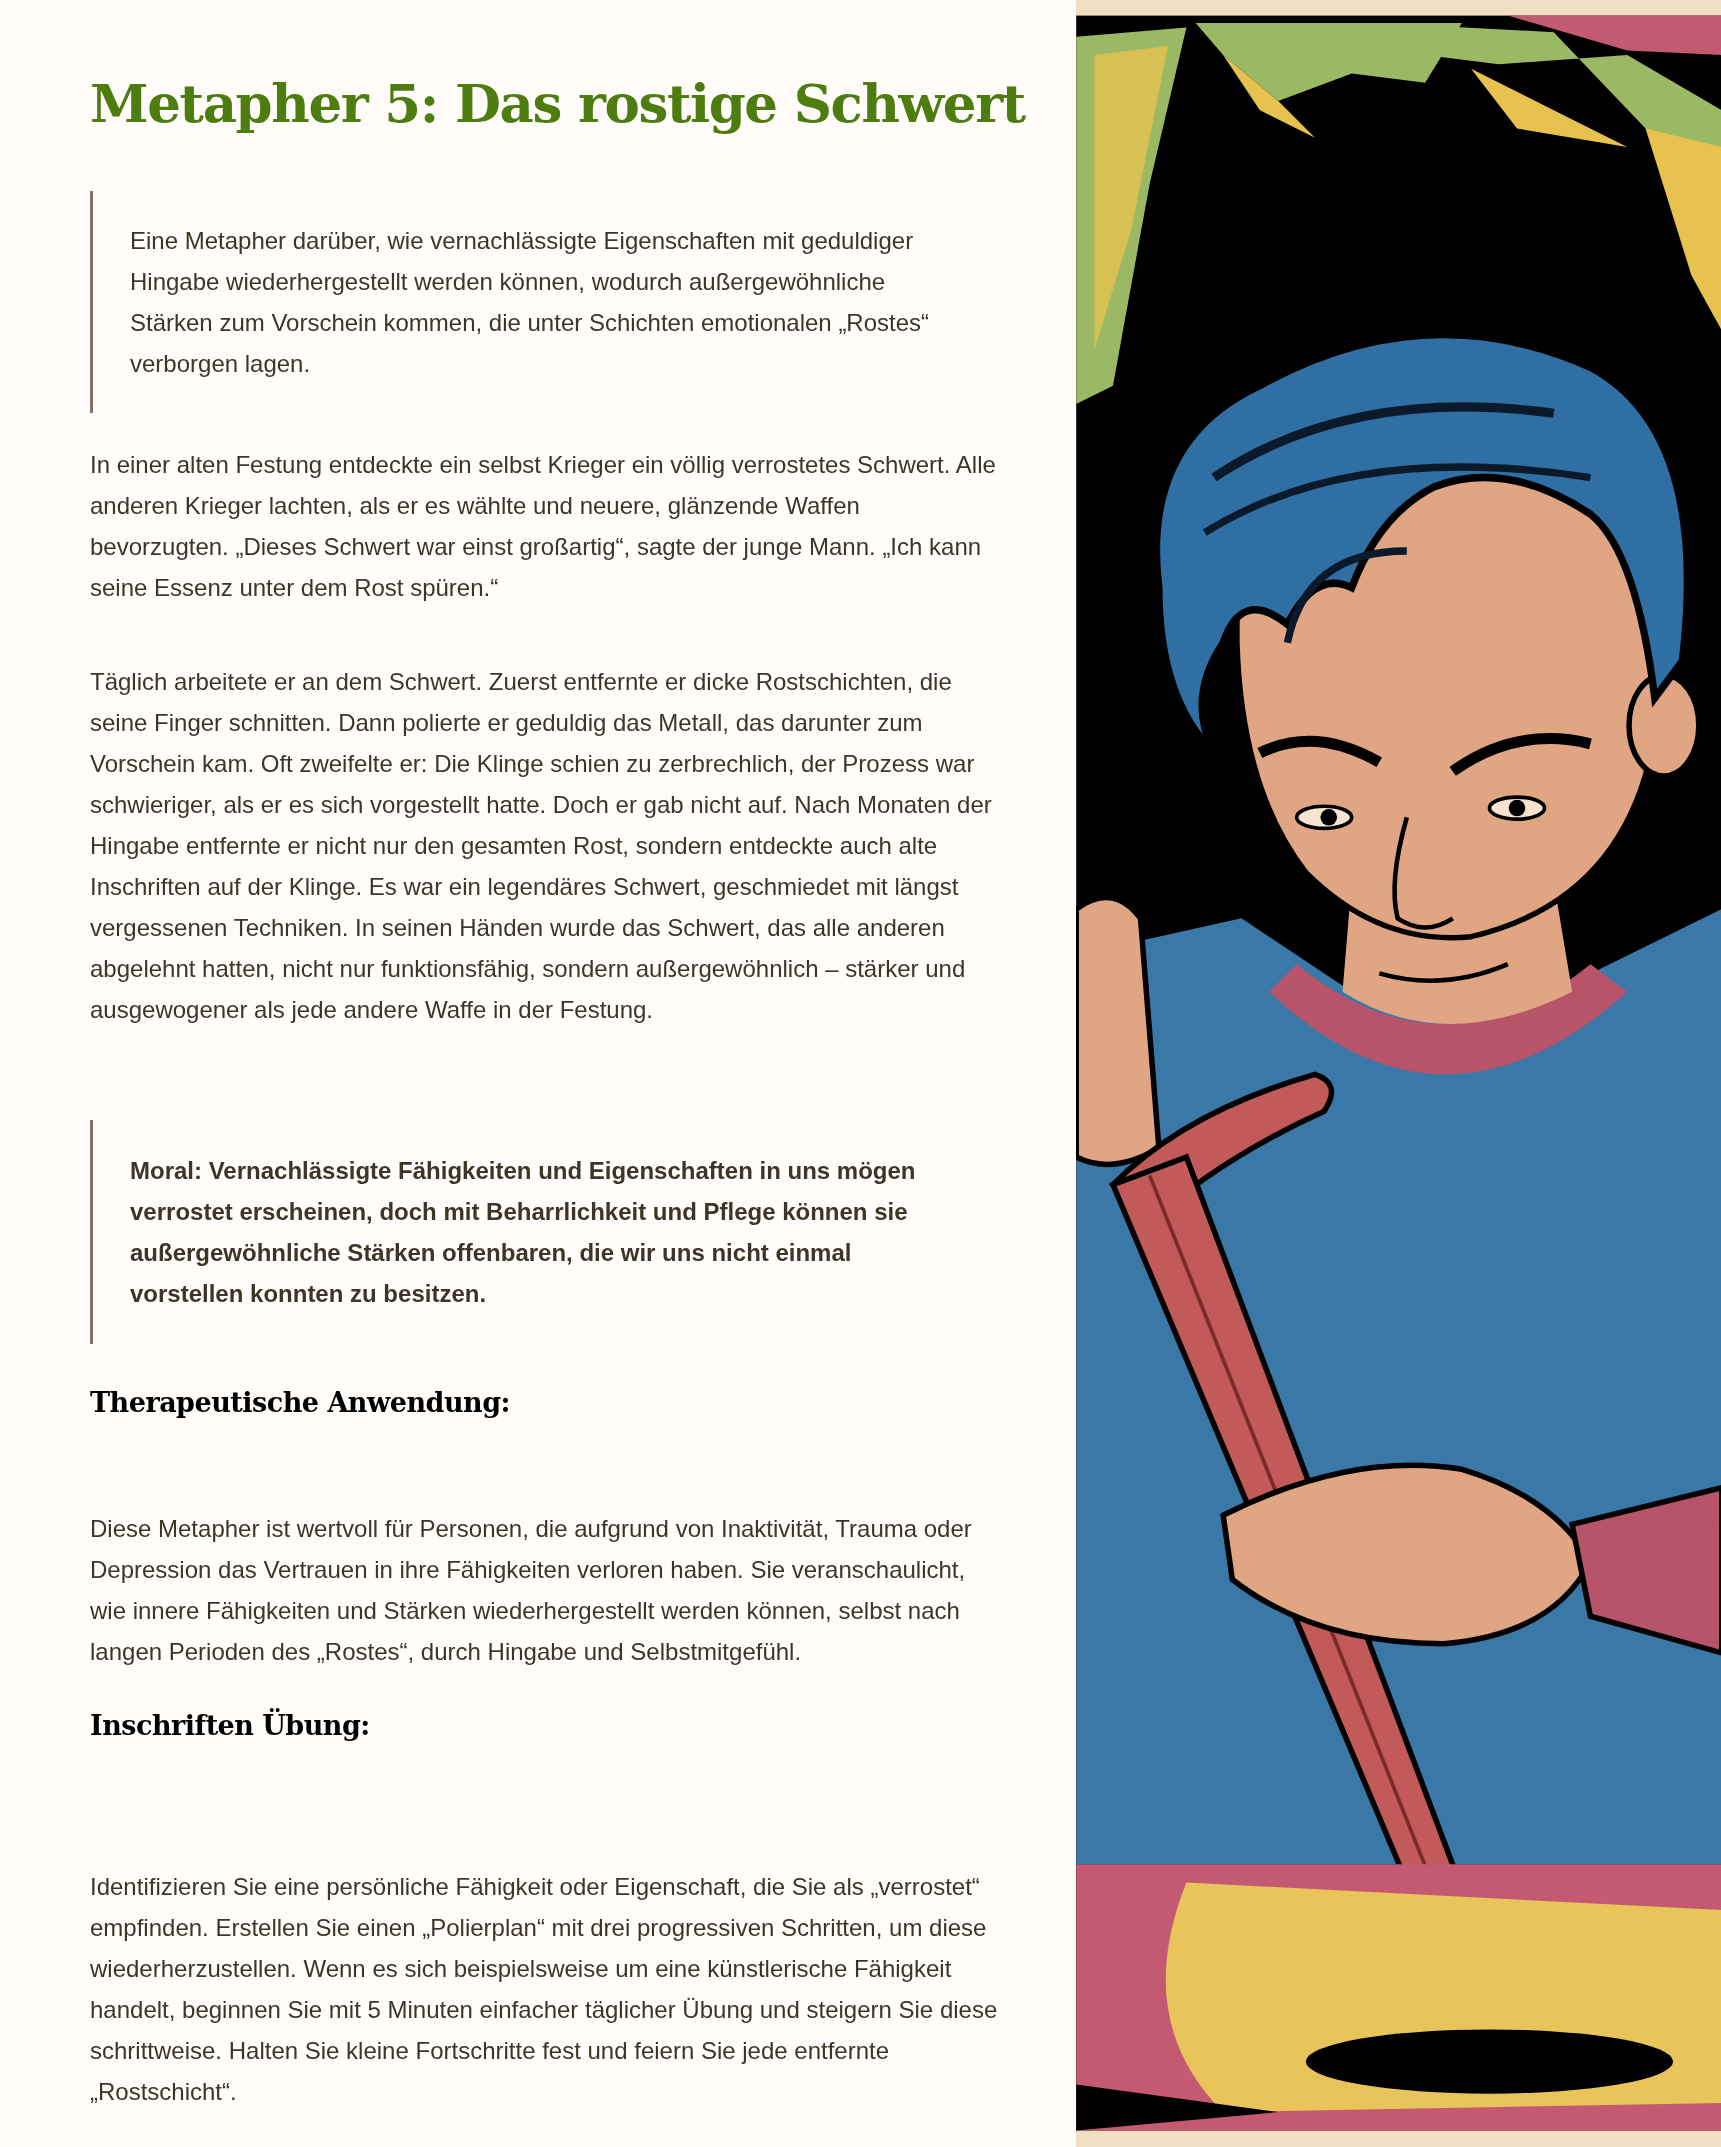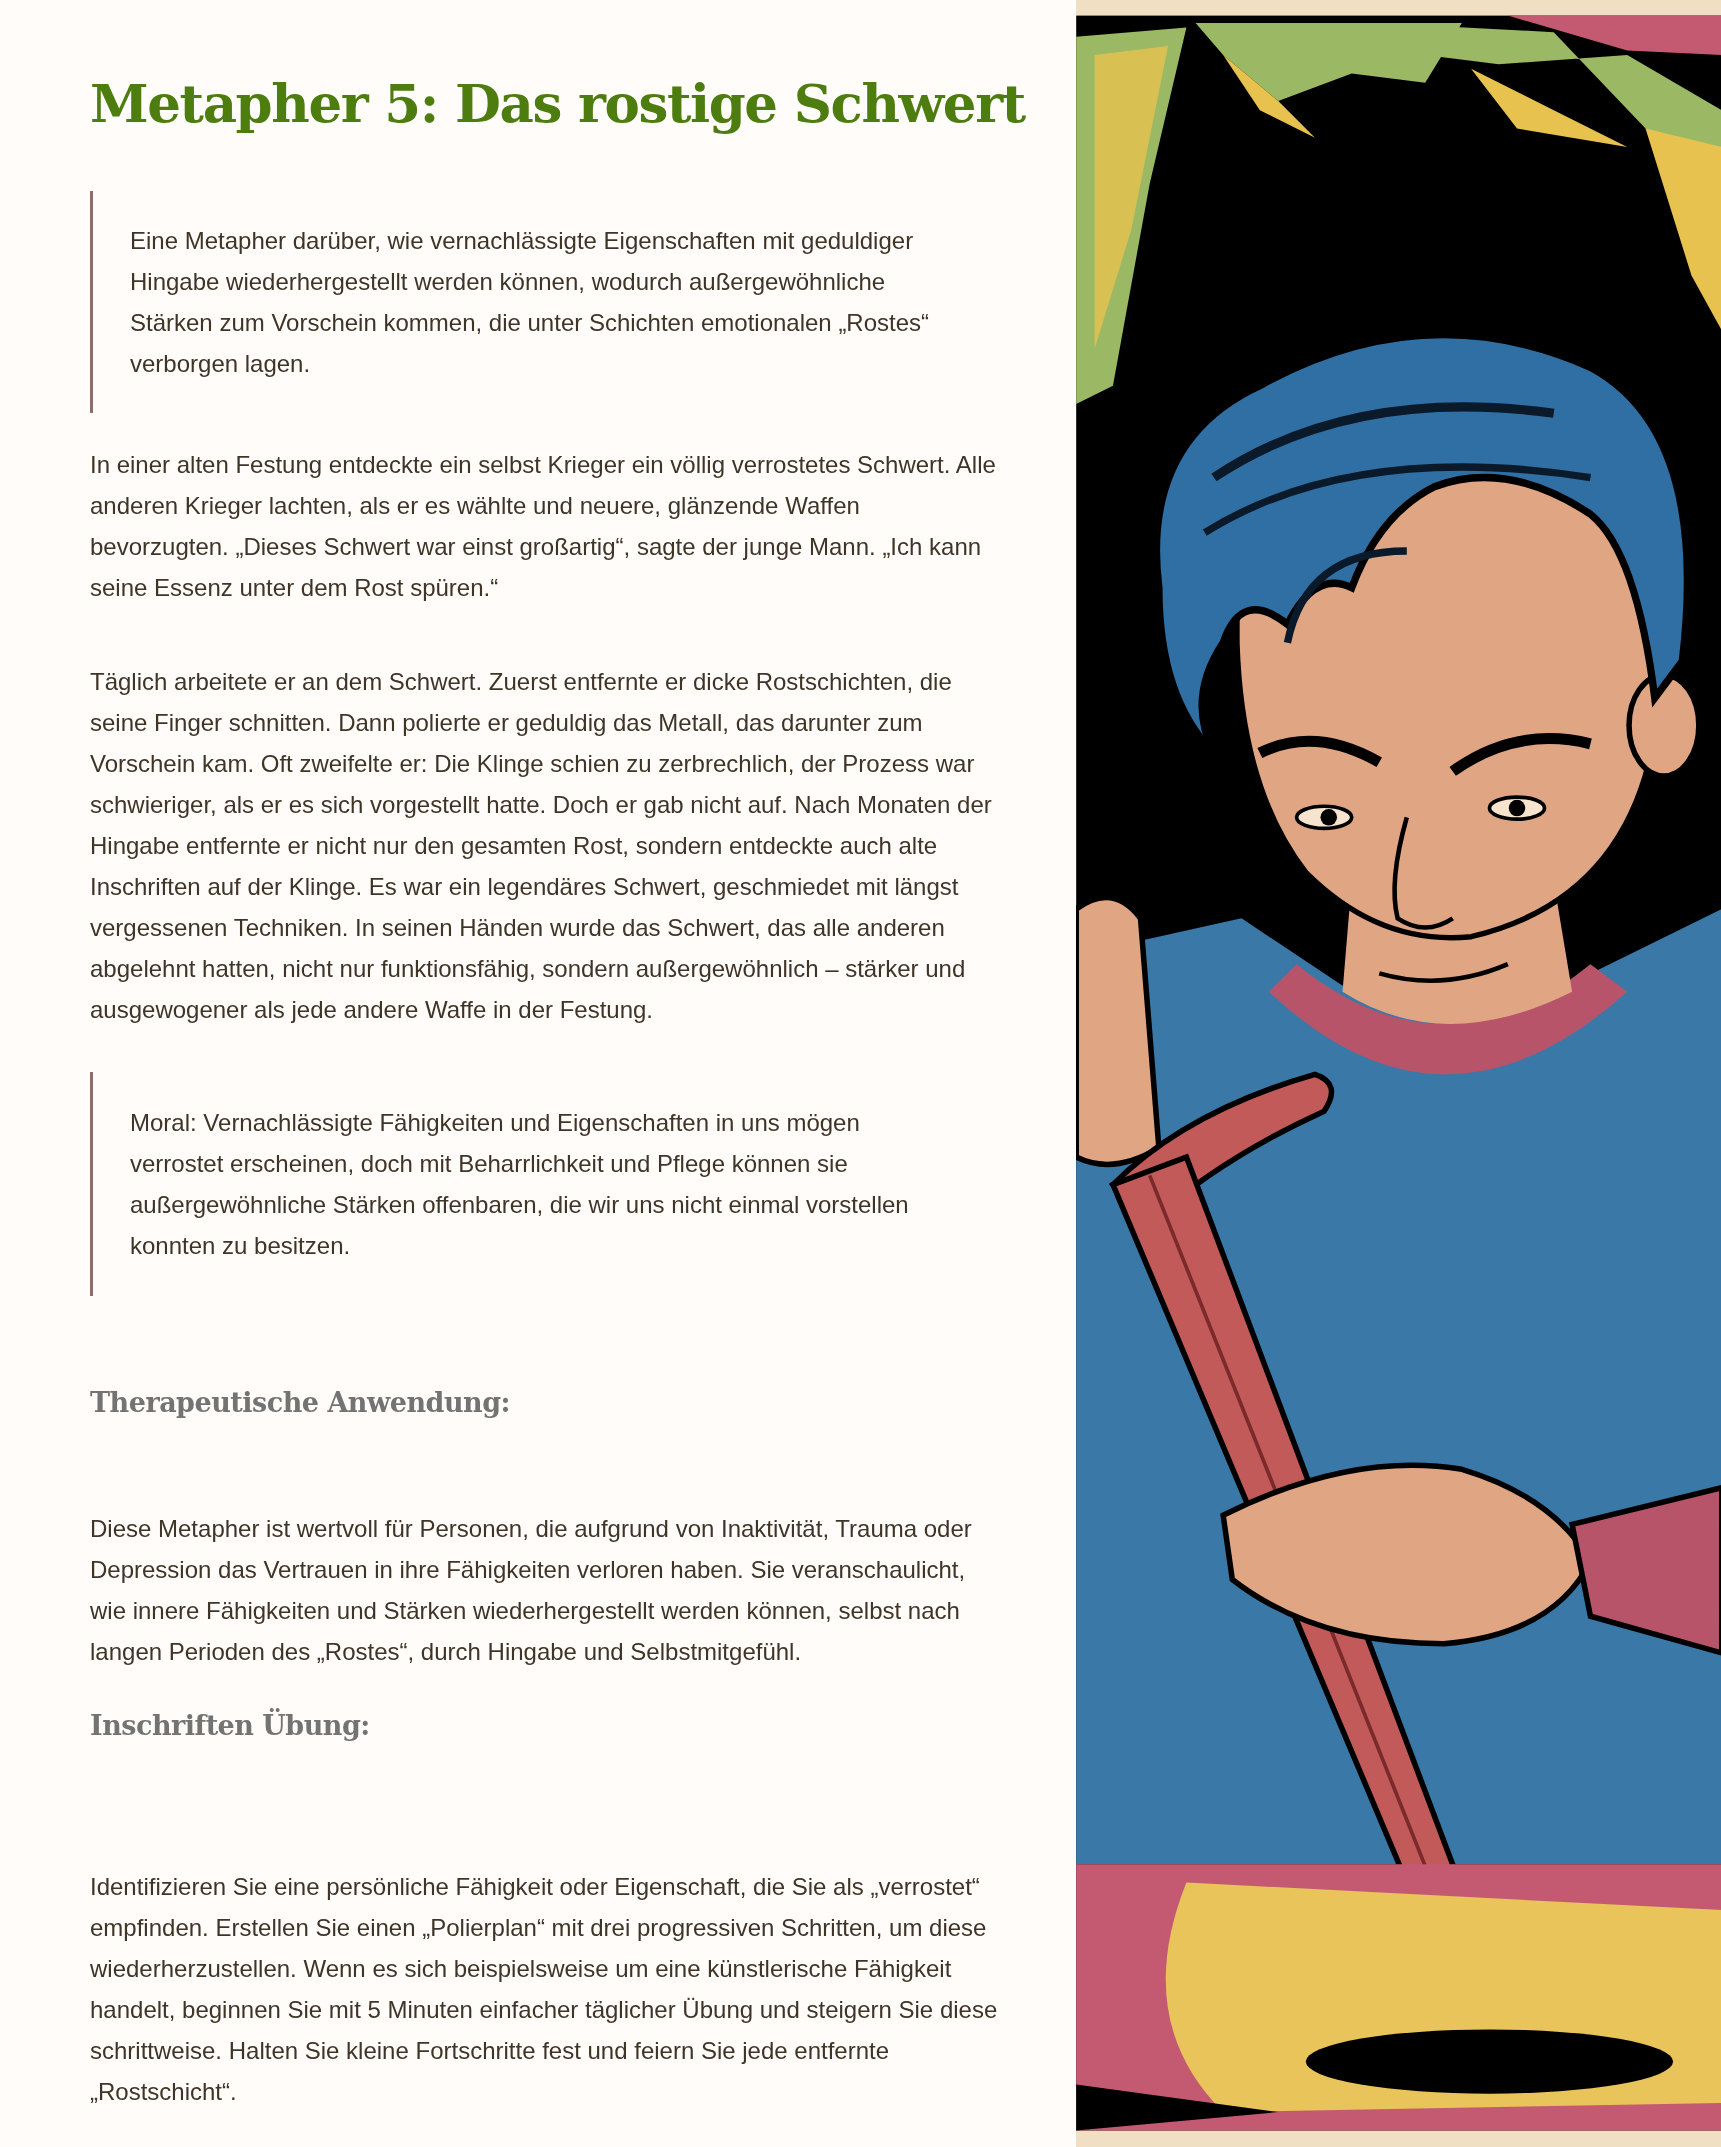--- a/index.html
+++ b/index.html
@@ -41,35 +41,35 @@
     position: absolute;
     left: 0;
     border-left: 3.7px solid #8a6f66;
     padding-left: 37px;
     width: 854px;
     box-sizing: border-box;
     display: flex;
     align-items: center;
   }
   .quote-1 { top: 191px; height: 222px; }
-  .quote-2 { top: 1072px; height: 224px; }
+  .quote-2 { top: 1120px; height: 224px; font-weight: bold; }
   .para { position: absolute; left: 0; width: 909px; }
   .para-1 { top: 444px; }
   .para-2 { top: 637px; margin-top: 24px; }
   .para-3 { top: 1508px; }
   .para-4 { top: 1866px; }
   .section-heading {
     position: absolute;
     left: 0;
     margin: 0;
     font-family: "DejaVu Serif", "Liberation Serif", serif;
     font-weight: bold;
     font-size: 27px;
     letter-spacing: -0.5px;
-    color: #737373;
+    color: #000000;
   }
   .heading-1 { top: 1387px; }
   .heading-2 { top: 1710px; }
 
   .illustration {
     position: absolute;
     left: 1076px;
     top: 0;
     width: 646px;
     height: 2147px;

